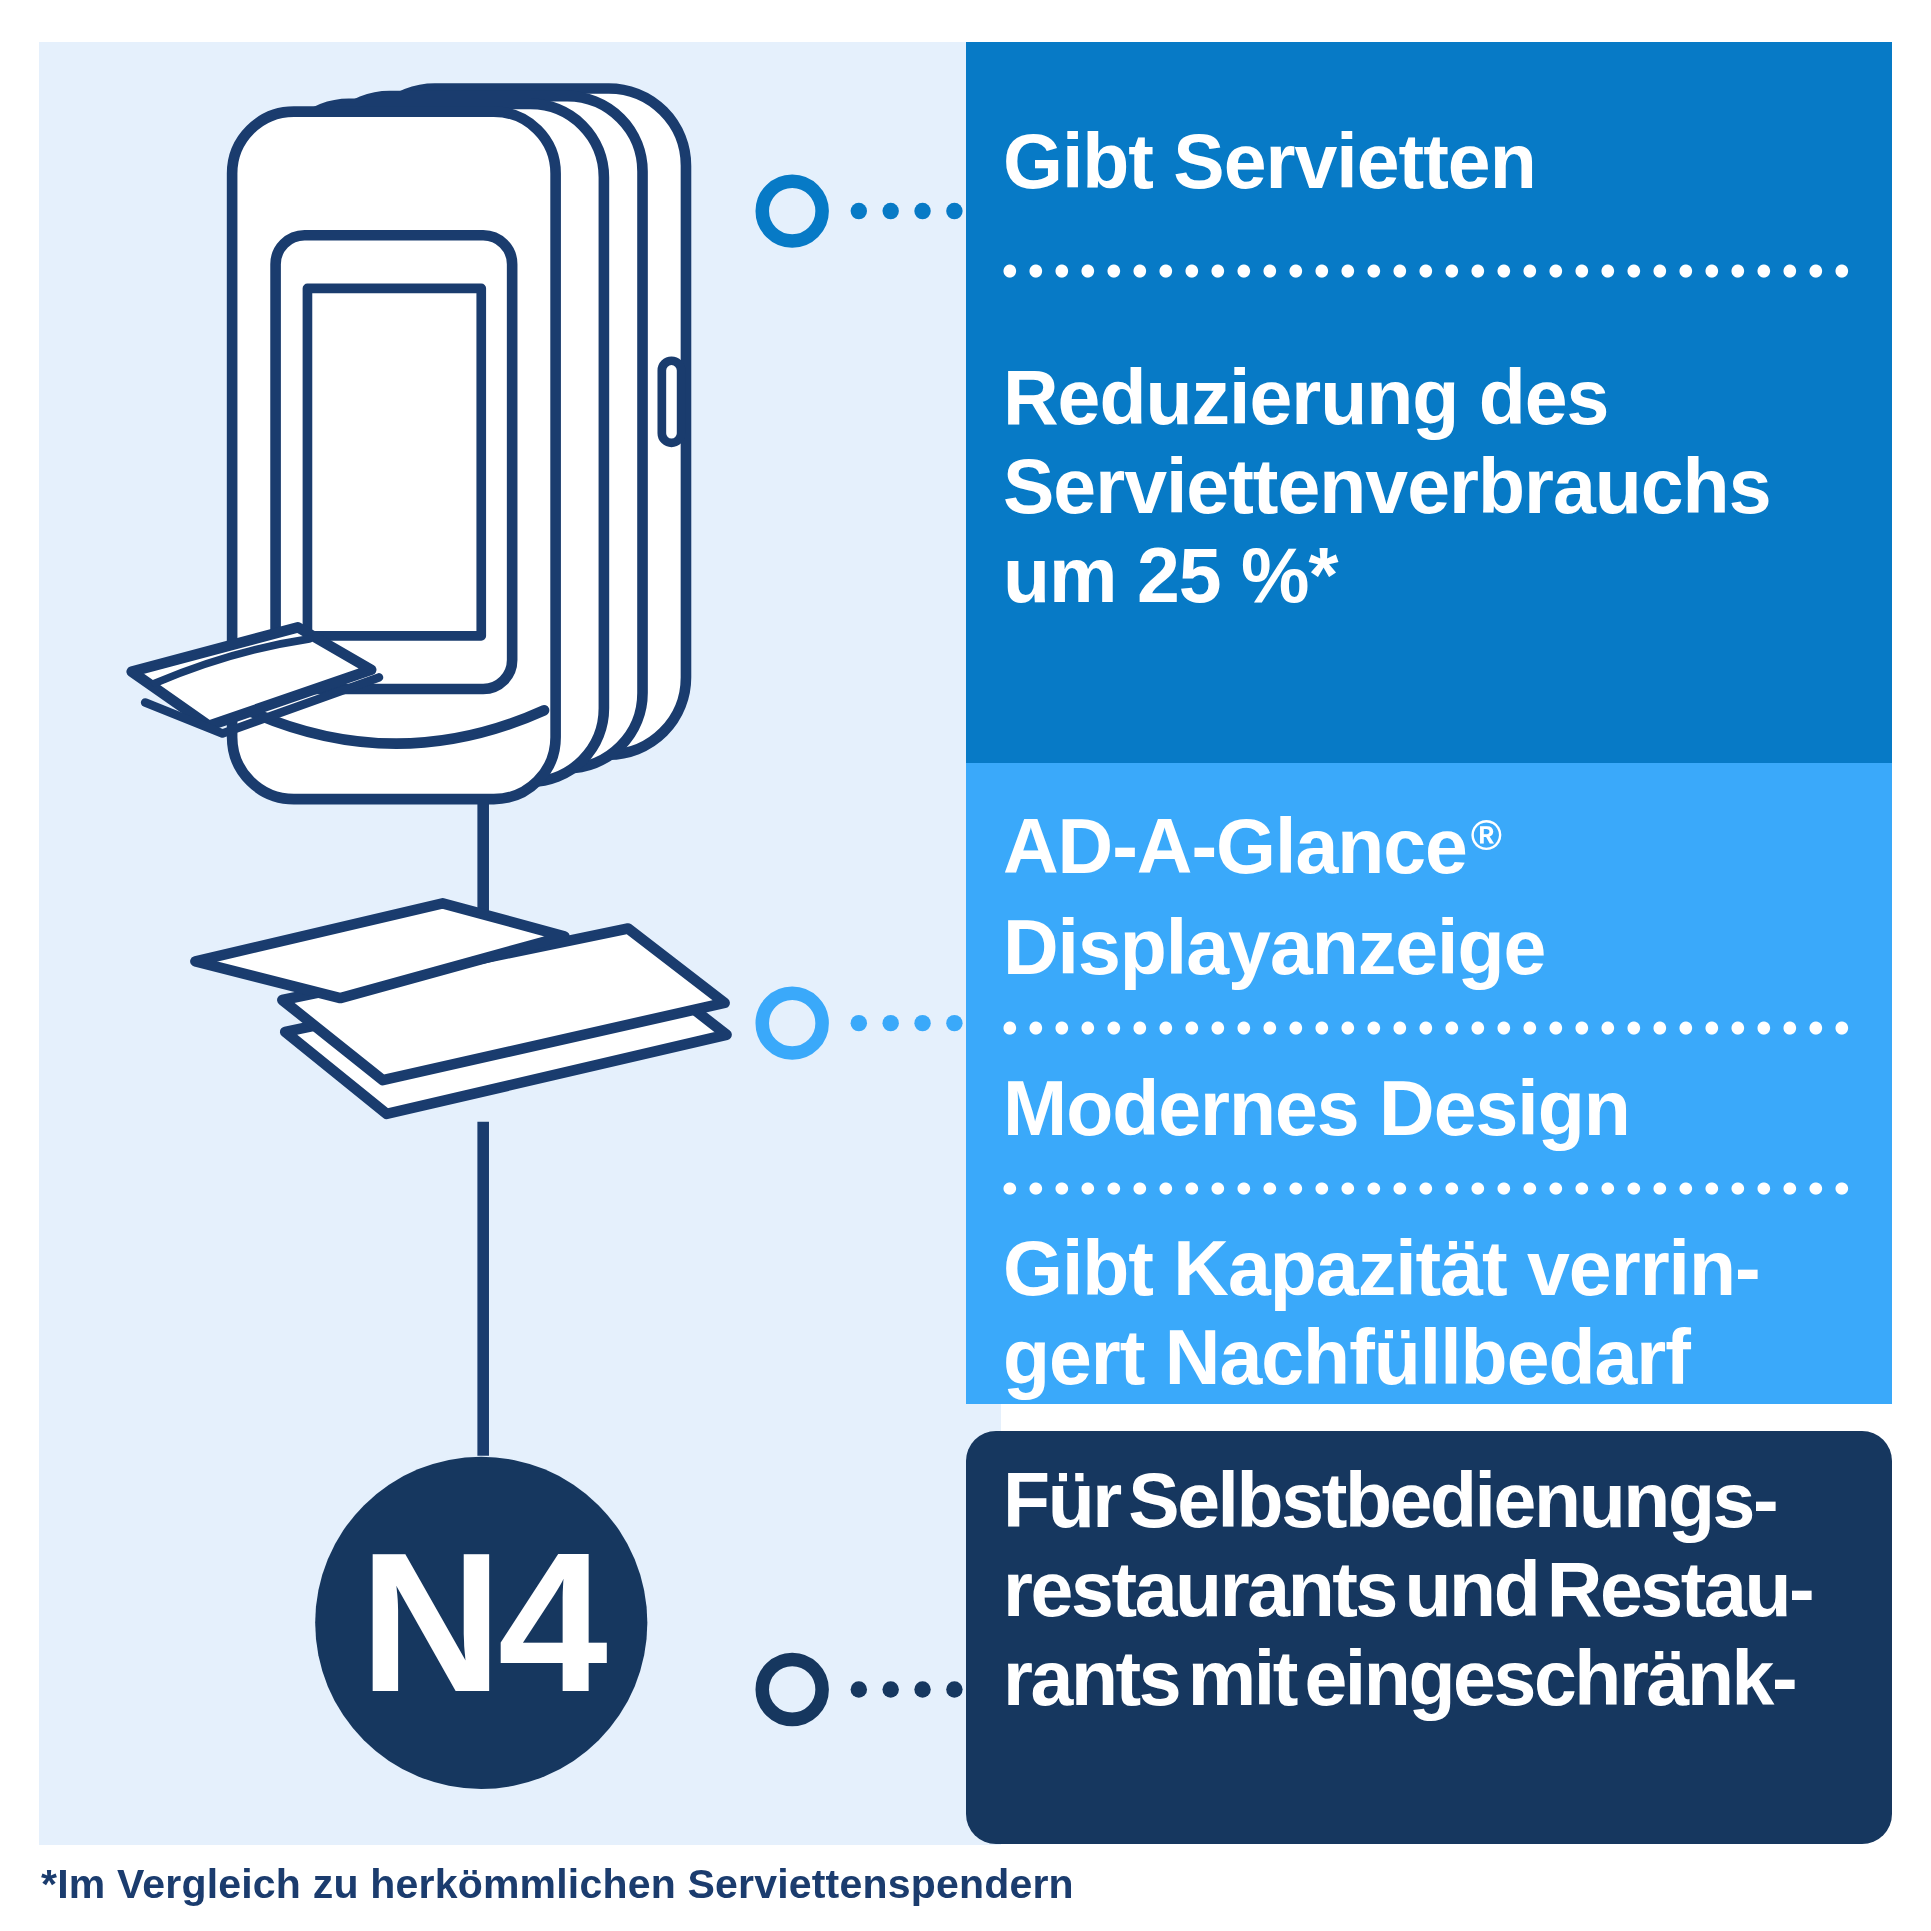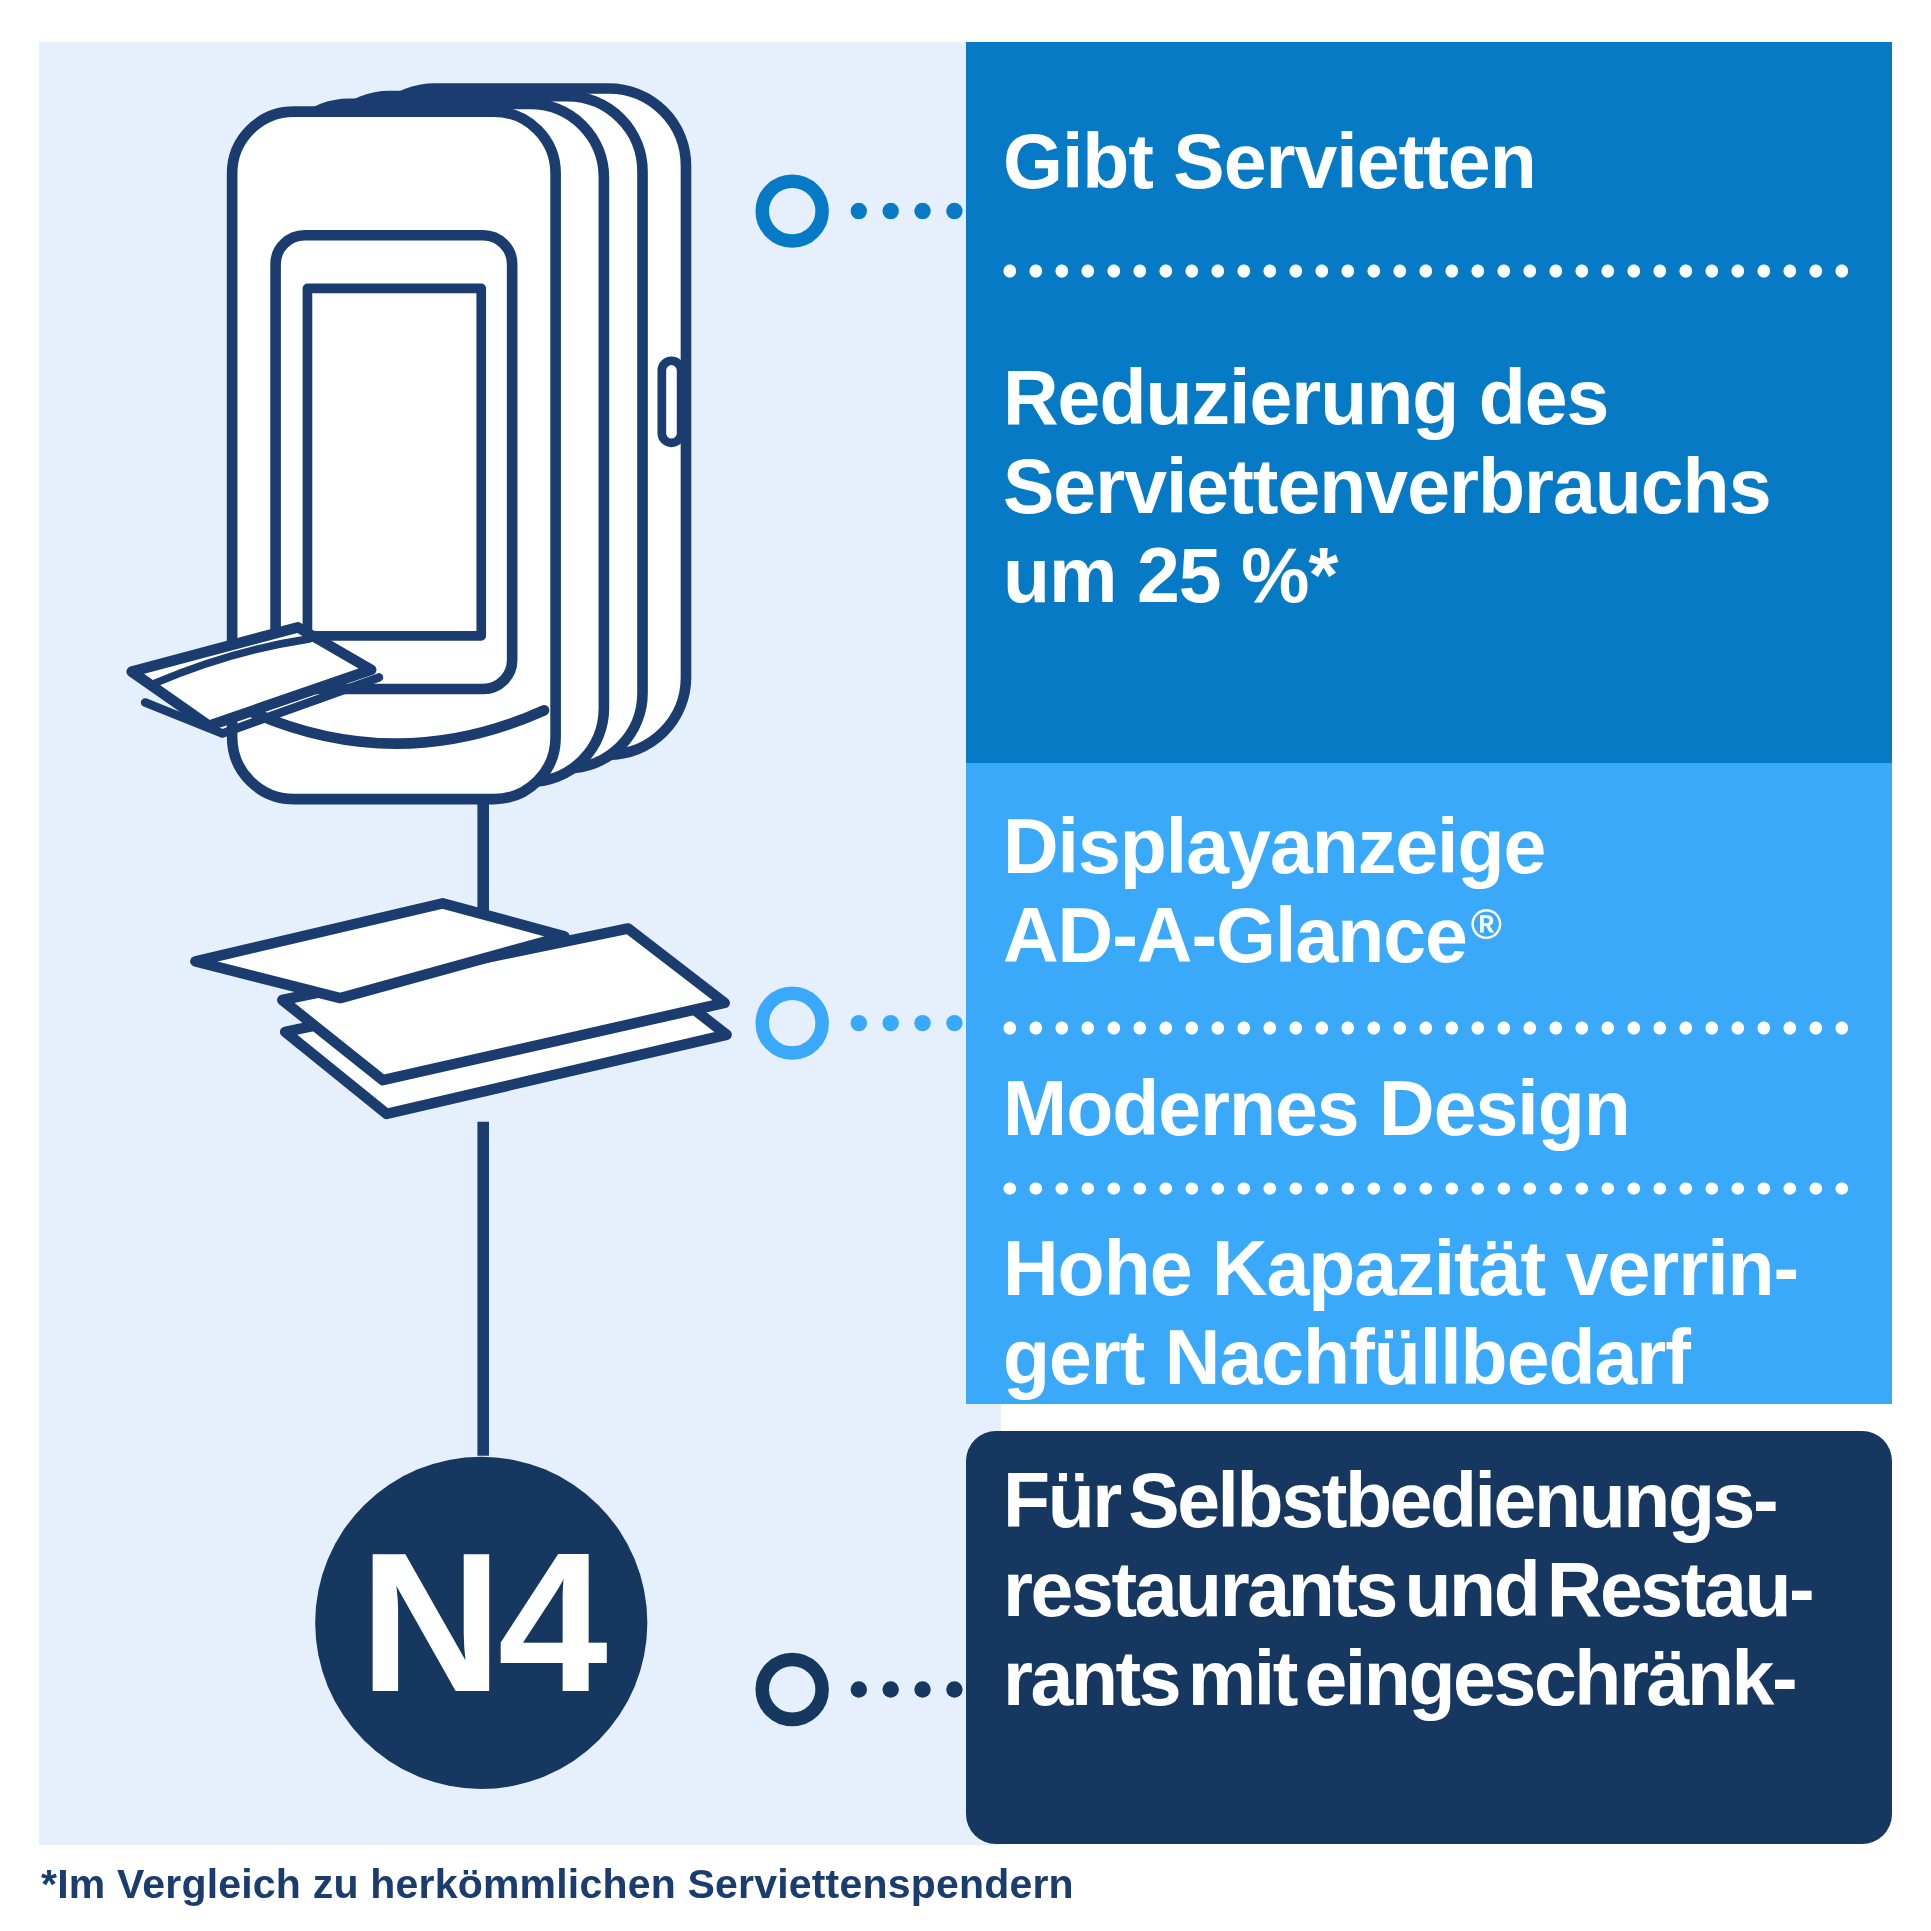--- a/index.html
+++ b/index.html
@@ -95,26 +95,26 @@
 
 <section class="box box1">
   <div class="hl">Gibt Servietten</div>
   <div class="sep"></div>
   <div class="hl">Reduzierung des</div>
   <div class="hl">Serviettenverbrauchs</div>
   <div class="hl">um 25 %*</div>
 </section>
 
 <section class="box box2">
+  <div class="hl"><span>AD-A-Glance</span><span class="reg">®</span></div>
   <div class="hl">Displayanzeige</div>
-  <div class="hl"><span>AD-A-Glance</span><span class="reg">®</span></div>
   <div class="sep"></div>
   <div class="hl">Modernes Design</div>
   <div class="sep"></div>
-  <div class="hl">Hohe Kapazität verrin-</div>
+  <div class="hl">Gibt Kapazität verrin-</div>
   <div class="hl">gert Nachfüllbedarf</div>
 </section>
 
 <section class="box box3">
   <div class="hl">Für Selbstbedienungs-</div>
   <div class="hl">restaurants und Restau-</div>
   <div class="hl">rants mit eingeschränk-</div>
 </section>
 
 <div class="footnote">*Im Vergleich zu herkömmlichen Serviettenspendern</div>

